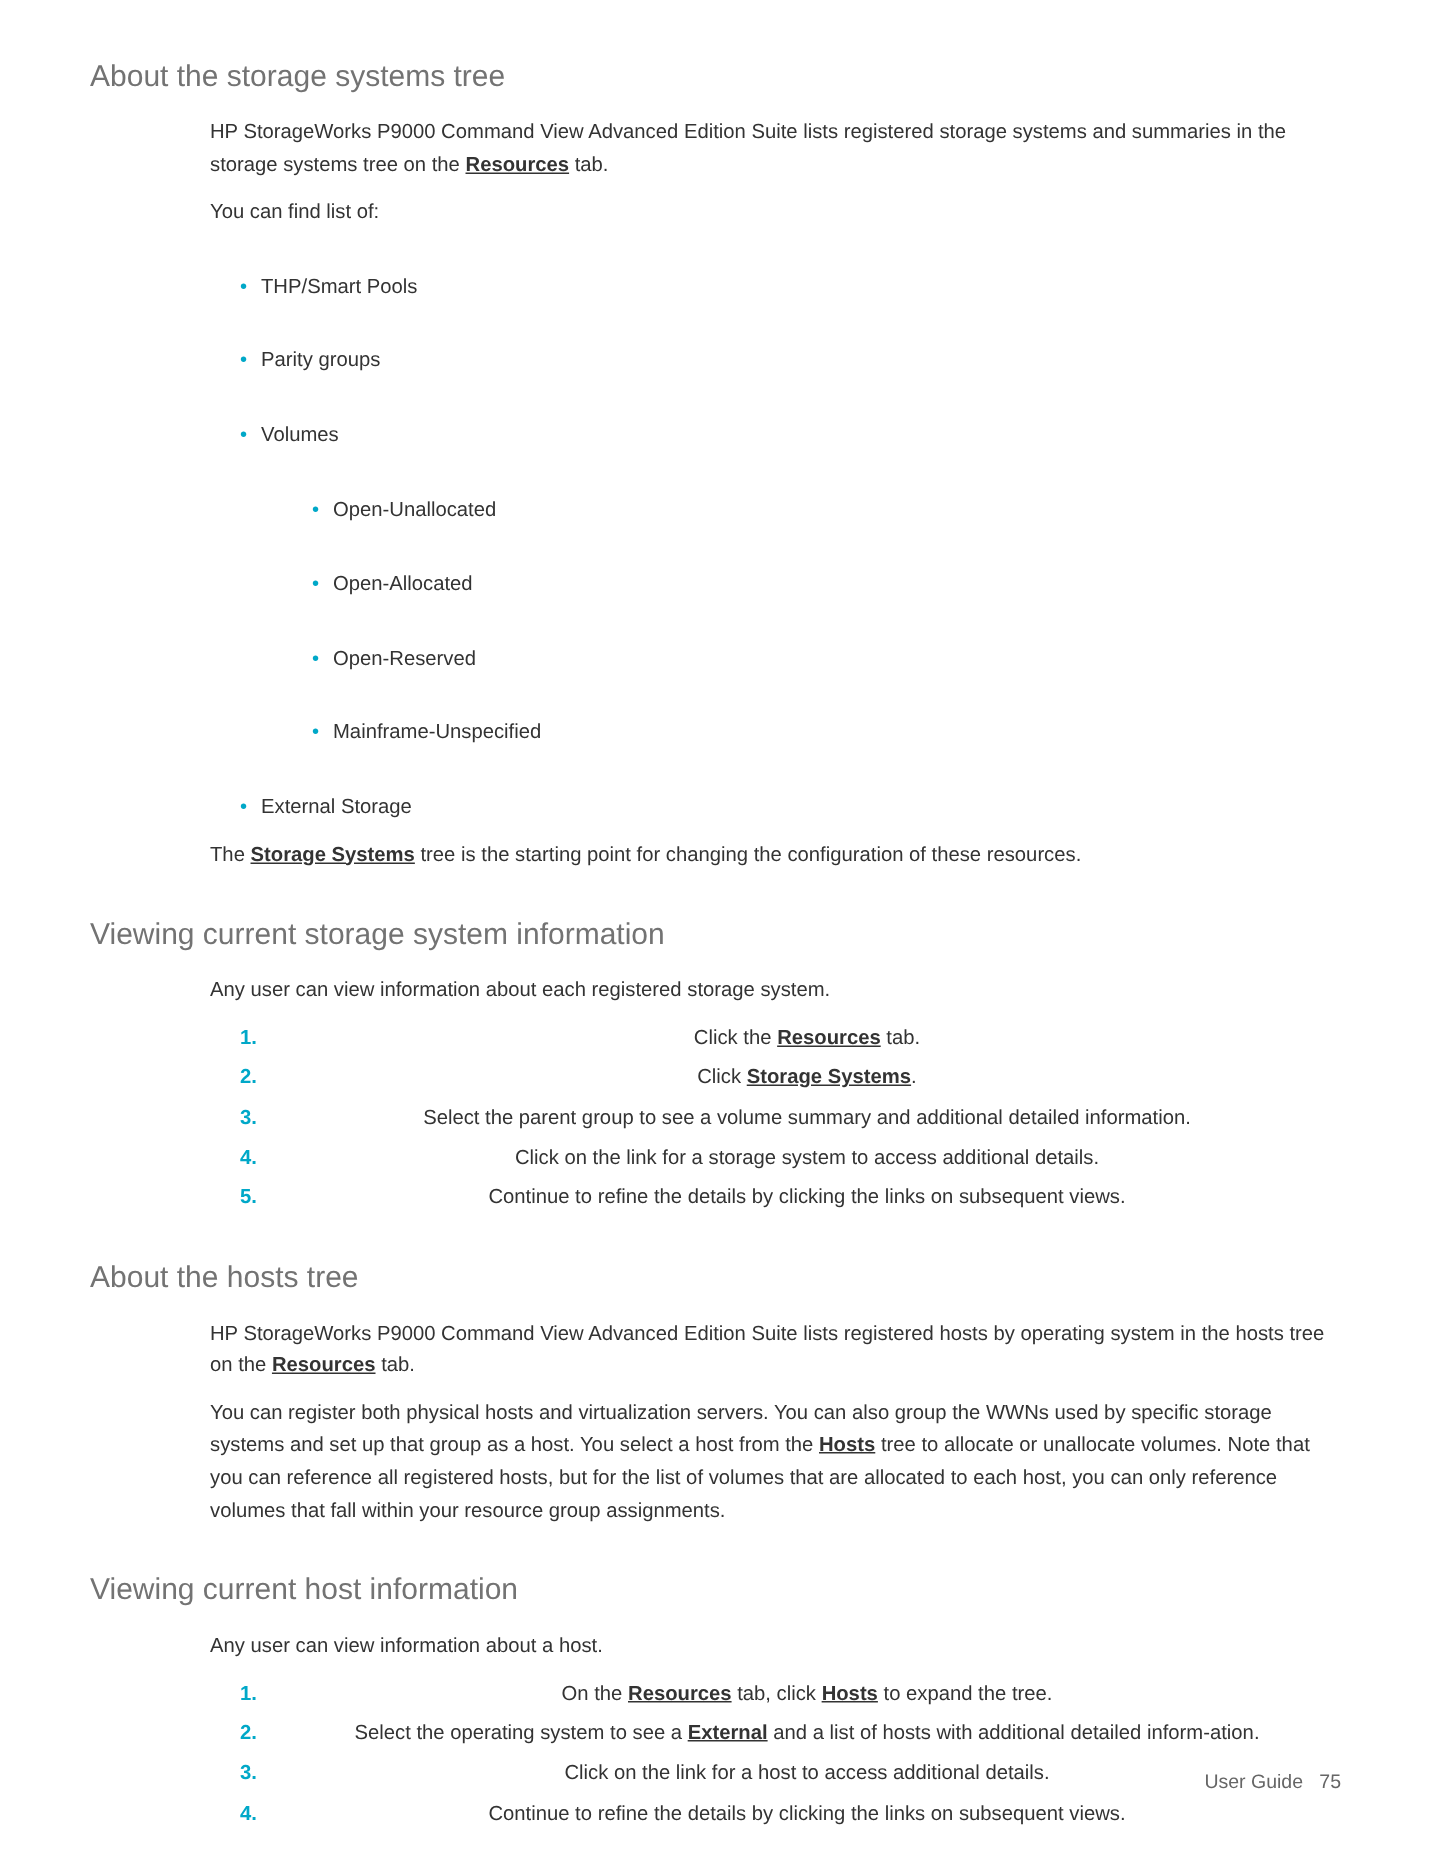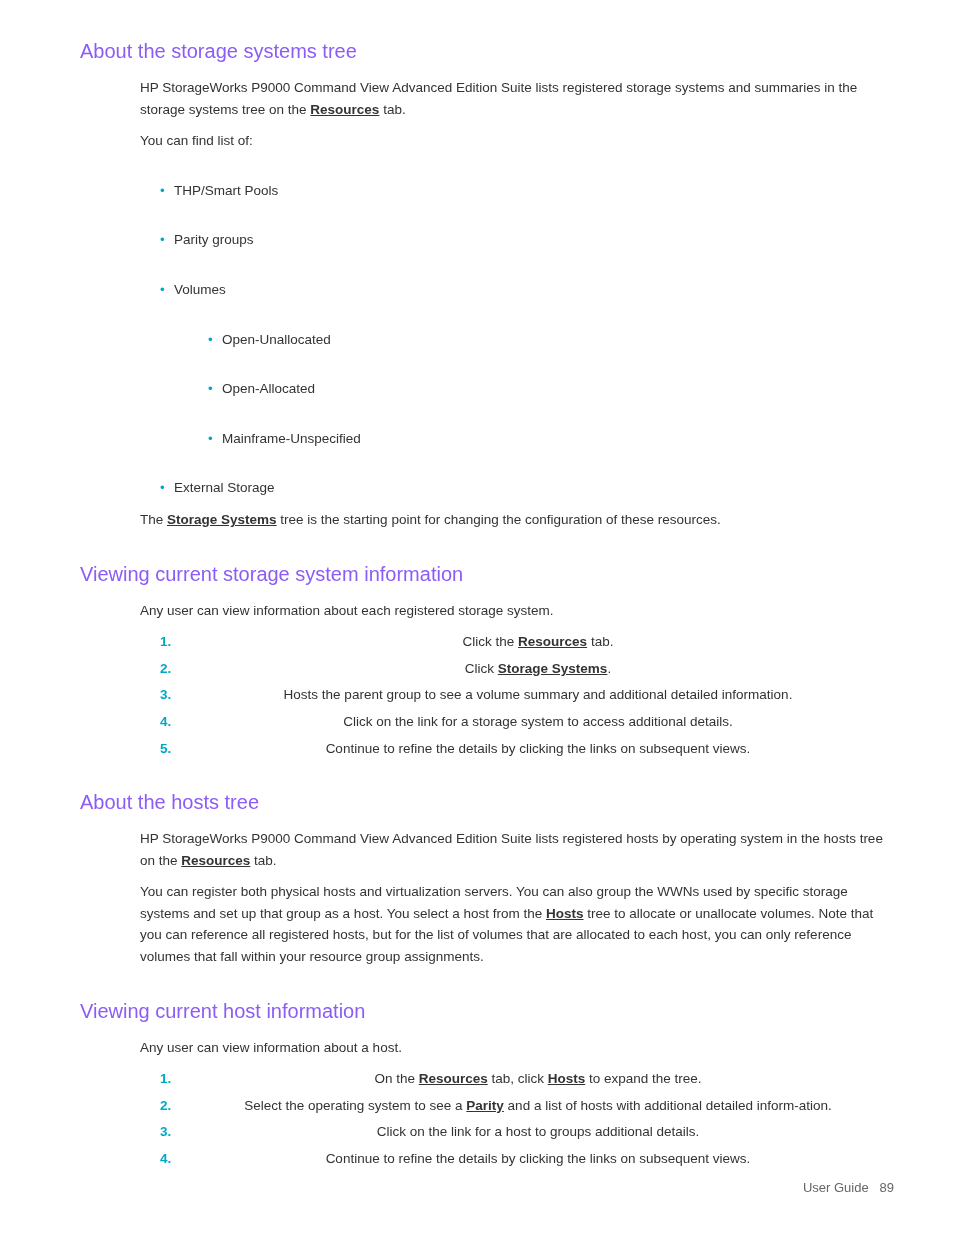--- a/index.html
+++ b/index.html
@@ -17,24 +17,23 @@
       min-height: 1235px;
       padding: 40px 60px 60px 60px;
     }
 
     .section {
       margin-bottom: 32px;
     }
 
     .section-title {
       font-size: 20px;
-      color: #8b5cf6;
+      color: #737373;
       font-weight: normal;
       margin-bottom: 14px;
-      margin-left: 20px;
     }
 
     .section-content {
       margin-left: 80px;
     }
 
     p {
       line-height: 1.6;
       margin-bottom: 10px;
       font-size: 13.5px;
@@ -118,40 +117,41 @@
     </p>
     <p>You can find list of:</p>
 
     <ul class="bullet-list">
       <li>THP/Smart Pools</li>
       <li>Parity groups</li>
       <li>Volumes
         <ul class="bullet-list sub-list">
           <li>Open-Unallocated</li>
           <li>Open-Allocated</li>
+          <li>Open-Reserved</li>
           <li>Mainframe-Unspecified</li>
         </ul>
       </li>
       <li>External Storage</li>
     </ul>
 
     <p>
       The <span class="bold">Storage Systems</span> tree is the starting point for changing the configuration of these resources.
     </p>
   </div>
 </div>
 
 <div class="section">
   <h2 class="section-title">Viewing current storage system information</h2>
   <div class="section-content">
     <p>Any user can view information about each registered storage system.</p>
     <ol class="numbered-list">
       <li>Click the <span class="bold">Resources</span> tab.</li>
       <li>Click <span class="bold">Storage Systems</span>.</li>
-      <li>Hosts the parent group to see a volume summary and additional detailed information.</li>
+      <li>Select the parent group to see a volume summary and additional detailed information.</li>
       <li>Click on the link for a storage system to access additional details.</li>
       <li>Continue to refine the details by clicking the links on subsequent views.</li>
     </ol>
   </div>
 </div>
 
 <div class="section">
   <h2 class="section-title">About the hosts tree</h2>
   <div class="section-content">
     <p>
@@ -167,22 +167,22 @@
     </p>
   </div>
 </div>
 
 <div class="section">
   <h2 class="section-title">Viewing current host information</h2>
   <div class="section-content">
     <p>Any user can view information about a host.</p>
     <ol class="numbered-list">
       <li>On the <span class="bold">Resources</span> tab, click <span class="bold">Hosts</span> to expand the tree.</li>
-      <li>Select the operating system to see a <span class="bold">Parity</span> and a list of hosts with additional detailed inform-ation.</li>
-      <li>Click on the link for a host to groups additional details.</li>
+      <li>Select the operating system to see a <span class="bold">External</span> and a list of hosts with additional detailed inform-ation.</li>
+      <li>Click on the link for a host to access additional details.</li>
       <li>Continue to refine the details by clicking the links on subsequent views.</li>
     </ol>
   </div>
 </div>
 
 <div class="footer">
-  <span>User Guide</span>&nbsp;&nbsp;&nbsp;<span>89</span>
+  <span>User Guide</span>&nbsp;&nbsp;&nbsp;<span>75</span>
 </div>
 
 </body></html>

